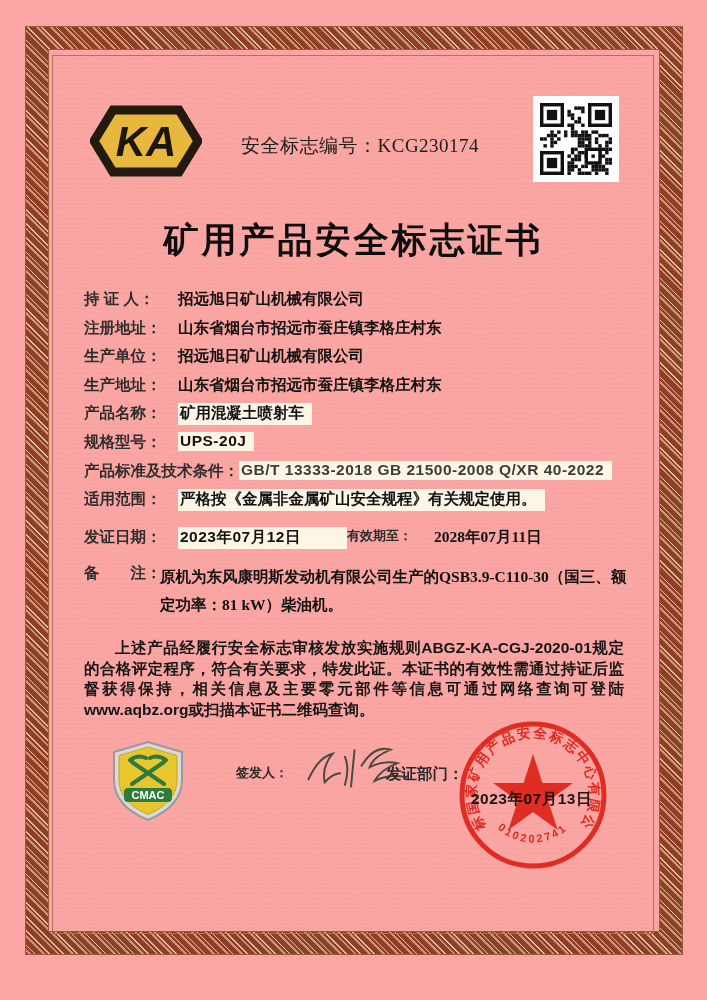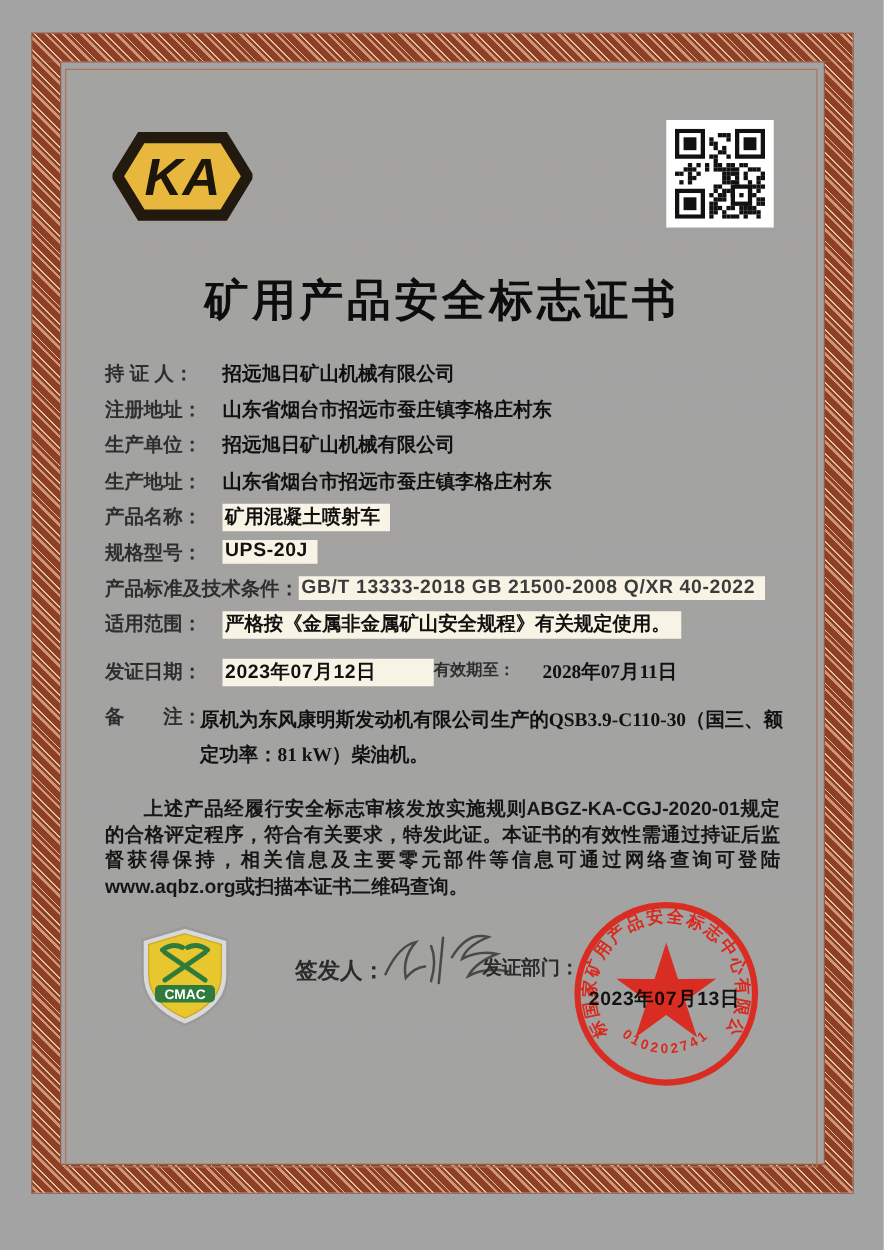--- a/index.html
+++ b/index.html
@@ -1,18 +1,18 @@
 <!DOCTYPE html>
 <html><head>
 <meta charset="utf-8">
 <style>
   html,body{margin:0;padding:0;background:#e9e4d2;}
   .certificate{
     position:relative;width:707px;height:1000px;margin:0 auto;
-    background:#a3a3a3;overflow:hidden;
+    background:#fca5a5;overflow:hidden;
     font-family:"Liberation Sans","DejaVu Sans",sans-serif;
   }
   
   .paper-texture{
     position:absolute;left:52px;right:53px;top:55px;bottom:66px;
     background:
       repeating-linear-gradient(0deg, rgba(186,152,92,.10) 0 1px, transparent 1px 5px),
       repeating-linear-gradient(45deg, rgba(186,152,92,.06) 0 1px, transparent 1px 30px),
       repeating-linear-gradient(-45deg, rgba(186,152,92,.06) 0 1px, transparent 1px 30px);
     pointer-events:none;
@@ -69,21 +69,21 @@
   .row-remark .val{line-height:28px;}
   
   .statement{
     position:absolute;left:84px;top:638px;width:540px;margin:0;
     font-family:Liberation Sans, sans-serif;
     font-size:15.5px;font-weight:600;color:#161616;line-height:20.5px;
     text-indent:2em;text-align:justify;
   }
   
   .cmac{position:absolute;left:110px;top:740px;width:76px;height:82px;}
-  .signer-label{position:absolute;left:236px;top:764px;font-size:18px;font-weight:700;color:#2b2b2b;}
+  .signer-label{position:absolute;left:236px;top:764px;font-size:13px;font-weight:700;color:#2b2b2b;}
   .signature{position:absolute;left:300px;top:742px;transform:rotate(-4deg);}
   .dept-label{position:absolute;left:386px;top:764px;font-size:15.5px;font-weight:700;color:#2b2b2b;}
   .seal{position:absolute;left:454px;top:716px;width:158px;height:158px;}
   .seal-date{
     position:absolute;left:471px;top:789px;font-size:15.5px;font-weight:700;
     color:#1d1d1d;mix-blend-mode:multiply;letter-spacing:.5px;text-align:center;
   }
 </style>
 </head>
 <body>
@@ -94,20 +94,23 @@
   <div class="ornate-frame"></div>
   <div class="inner-line"></div>
 
   <div class="ka-badge">
     <svg width="112" height="78" viewBox="0 0 112 78">
       <polygon points="4,39 23,8 89,8 108,39 89,70 23,70" fill="#e8b83e" stroke="#221a0e" stroke-width="9" stroke-linejoin="miter"></polygon>
       <text x="56" y="54" text-anchor="middle" font-size="42" font-weight="bold" font-style="italic" font-family="Liberation Sans, DejaVu Sans, sans-serif" fill="#1c150c">KA</text>
     </svg>
   </div>
 
+  <div class="mark-number">
+    <span>安全标志编号：</span><span>KCG230174</span>
+  </div>
 
   <div class="qr">
     <svg id="qr-svg" width="72" height="72" viewBox="0 0 72 72">
         <rect x="34.285714285714285" y="3.4285714285714284" width="3.4285714285714284" height="3.4285714285714284" fill="#111"></rect>
         <rect x="37.714285714285715" y="3.4285714285714284" width="3.4285714285714284" height="3.4285714285714284" fill="#111"></rect>
         <rect x="41.14285714285714" y="3.4285714285714284" width="3.4285714285714284" height="3.4285714285714284" fill="#111"></rect>
         <rect x="27.428571428571427" y="6.857142857142857" width="3.4285714285714284" height="3.4285714285714284" fill="#111"></rect>
         <rect x="41.14285714285714" y="6.857142857142857" width="3.4285714285714284" height="3.4285714285714284" fill="#111"></rect>
         <rect x="27.428571428571427" y="10.285714285714285" width="3.4285714285714284" height="3.4285714285714284" fill="#111"></rect>
         <rect x="30.857142857142854" y="10.285714285714285" width="3.4285714285714284" height="3.4285714285714284" fill="#111"></rect>

